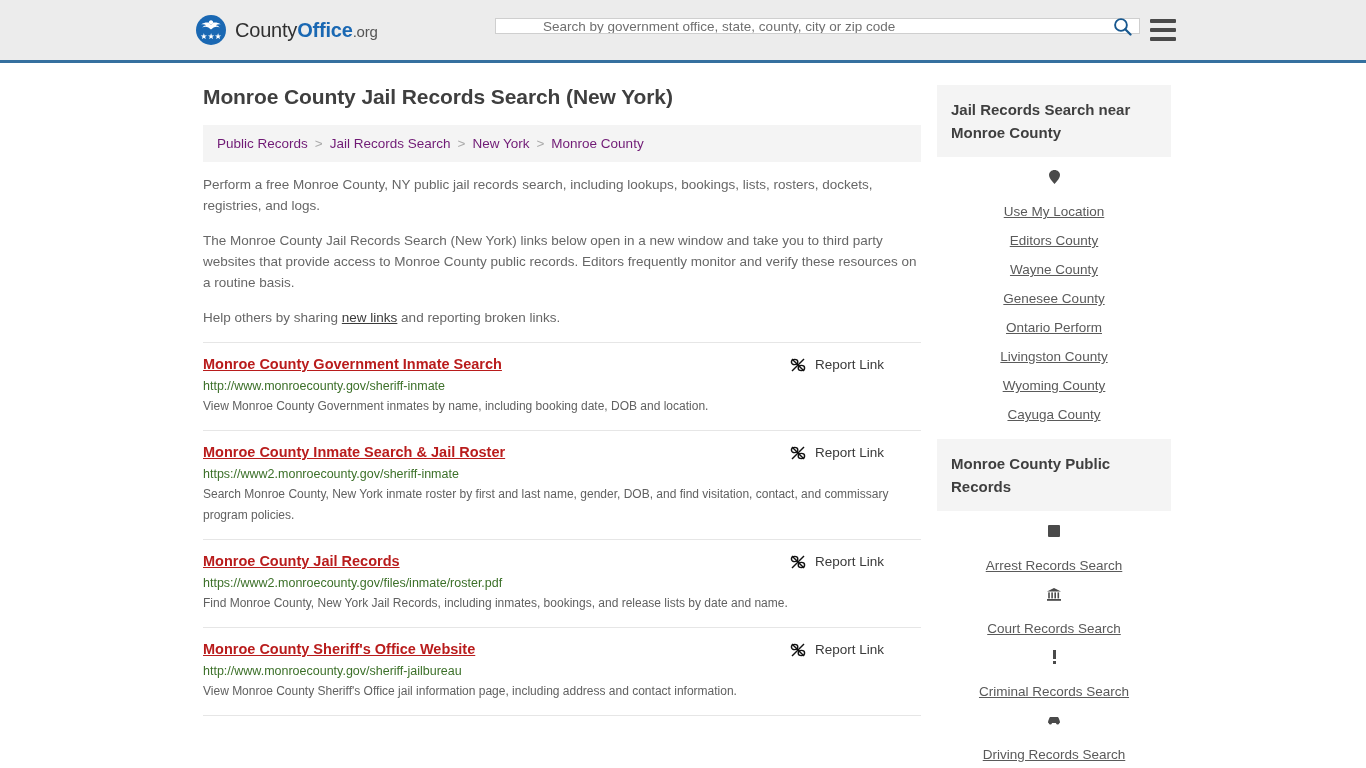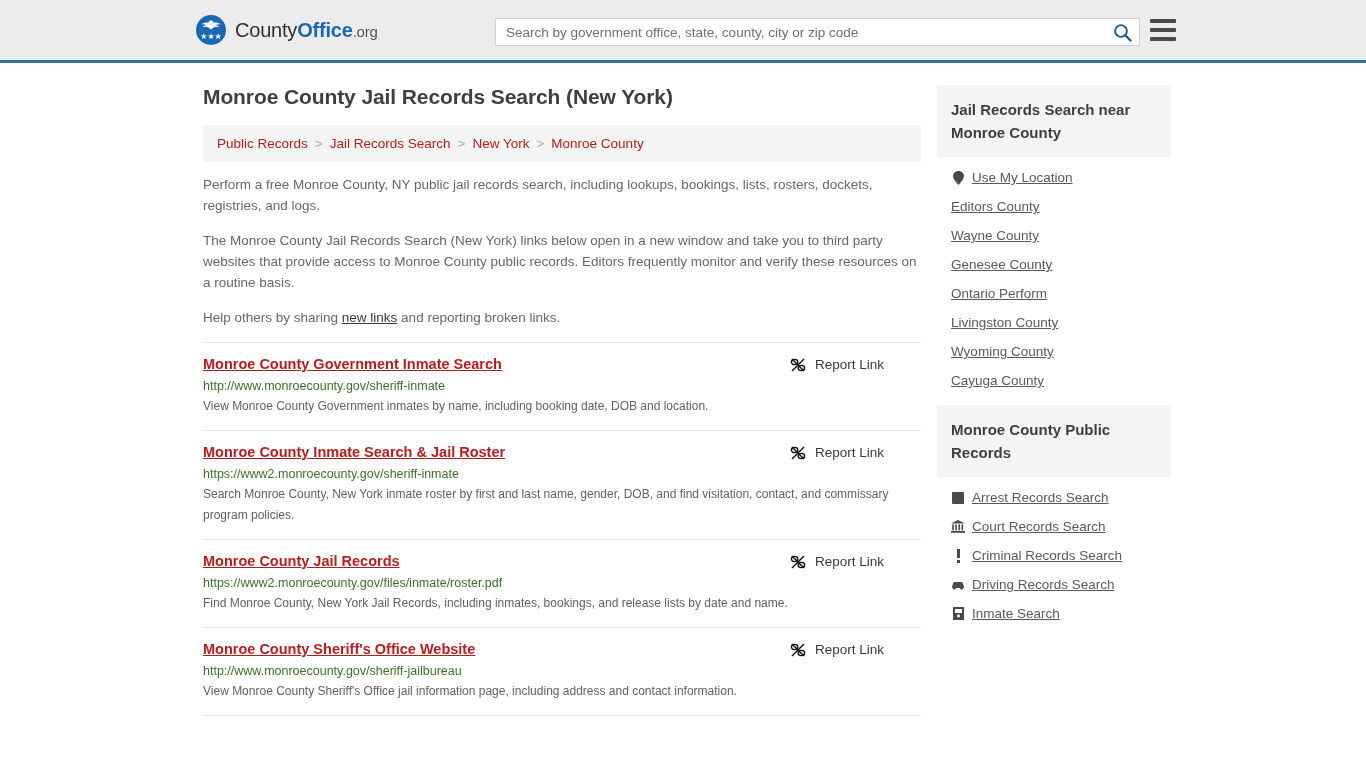--- a/index.html
+++ b/index.html
@@ -57,25 +57,26 @@
   }
   .logo-text .b { color: #1a68b3; font-weight: bold; }
   .logo-text .c { color: #303030; font-weight: normal; }
   .logo-text .tld { font-size: 15px; color: #555; }
 
   .search-wrap {
     position: absolute;
     left: 495px;
     top: 18px;
     width: 645px;
-    height: 28px;
+    height: 16px;
     background: #ffffff;
     border: 1px solid #cfcfcf;
     display: flex;
     align-items: center;
+    padding-left: 37px;
   }
   .search-input {
     flex: 1;
     border: 0;
     outline: 0;
     background: transparent;
     font-family: "Liberation Sans", sans-serif;
     font-size: 13.5px;
     color: #6b6b6b;
     padding: 0 10px;
@@ -122,21 +123,21 @@
 
   .breadcrumb {
     background: #f4f4f4;
     padding: 11px 14px;
     font-size: 13.5px;
     color: #6a6a6a;
     margin: 0 0 12px 8px;
     width: 718px;
   }
   .breadcrumb a {
-    color: #b91c1c;
+    color: #701a75;
     text-decoration: none;
   }
   .breadcrumb .sep { color: #a9a9a9; margin: 0 7px; }
 
   .intro {
     font-size: 13.5px;
     line-height: 21px;
     color: #676767;
     margin: 0 0 14px 8px;
     width: 714px;
@@ -198,23 +199,24 @@
     padding: 13px 14px;
     font-size: 15px;
     font-weight: bold;
     color: #3f3f3f;
     line-height: 23px;
   }
   .panel-list { padding: 6px 0 0 0; }
   .panel-item {
     display: flex;
     align-items: center;
-    gap: 7px;
+    gap: 20px;
     padding: 7px 14px;
     font-size: 13.5px;
+    flex-direction: column;
   }
   .panel-item a {
     color: #5a5a5a;
     text-decoration: underline;
     cursor: pointer;
   }
   .panel-ico {
     width: 14px; height: 15px;
     flex: 0 0 14px;
     display: flex; align-items: center; justify-content: center;

